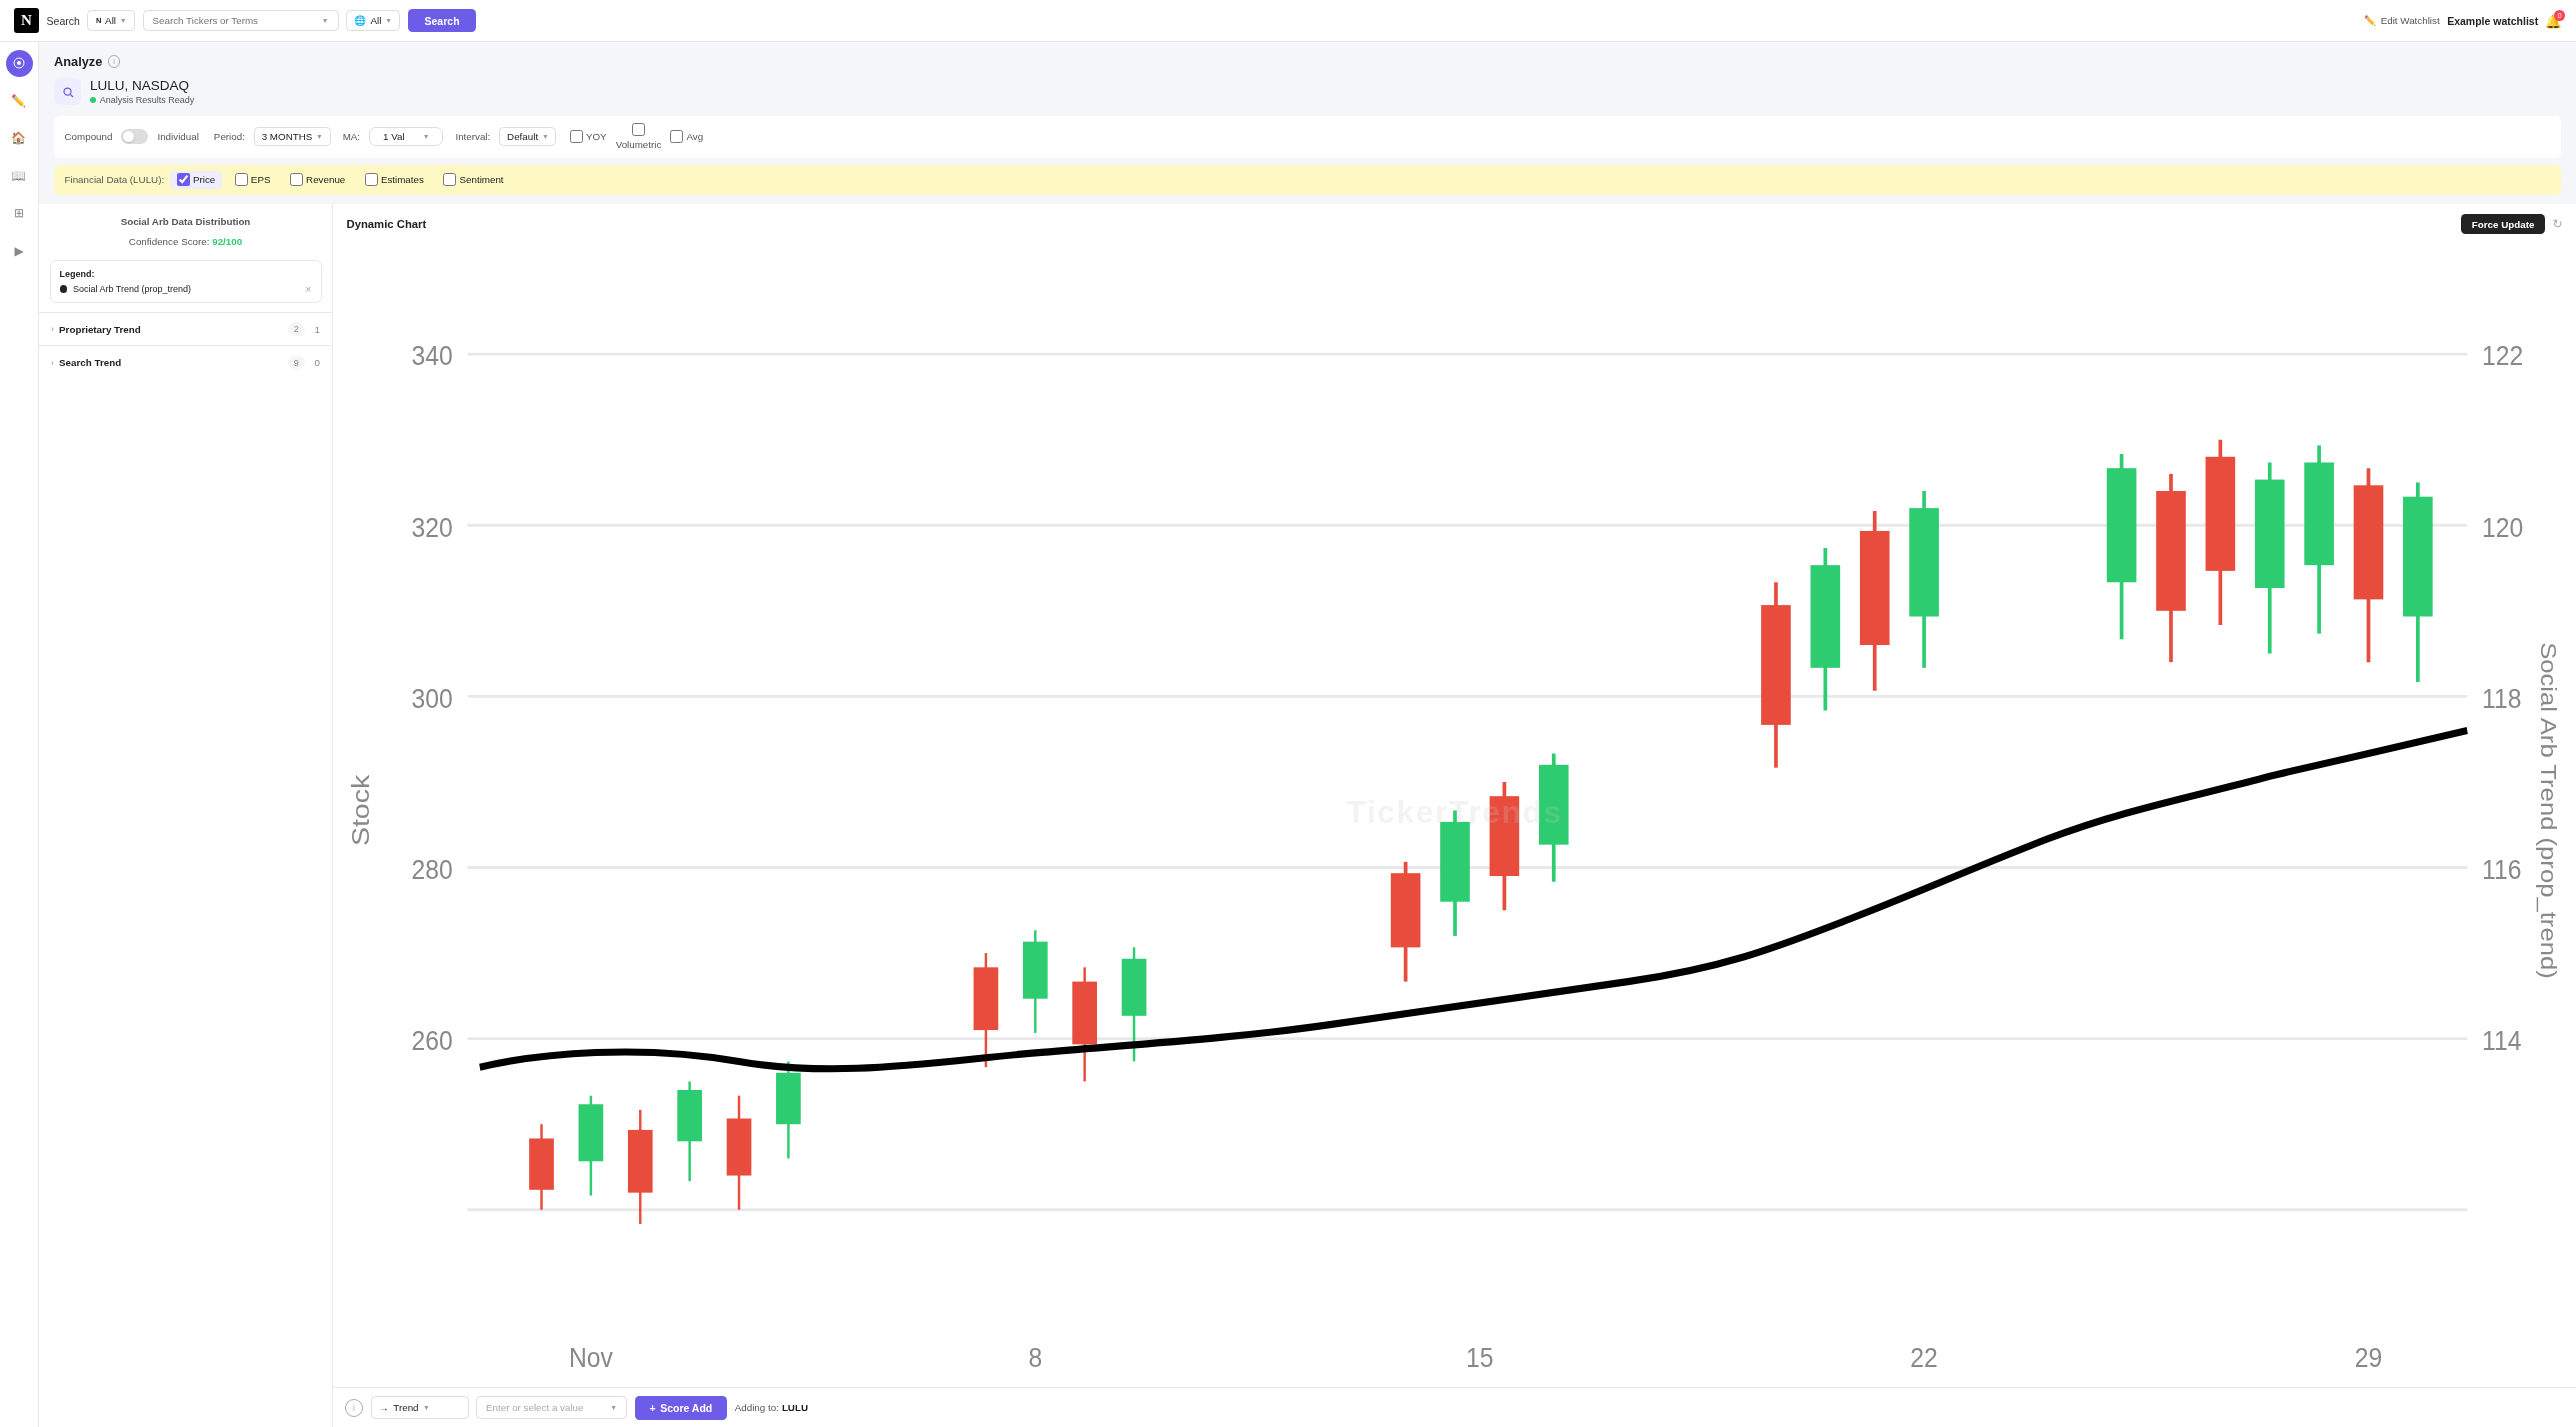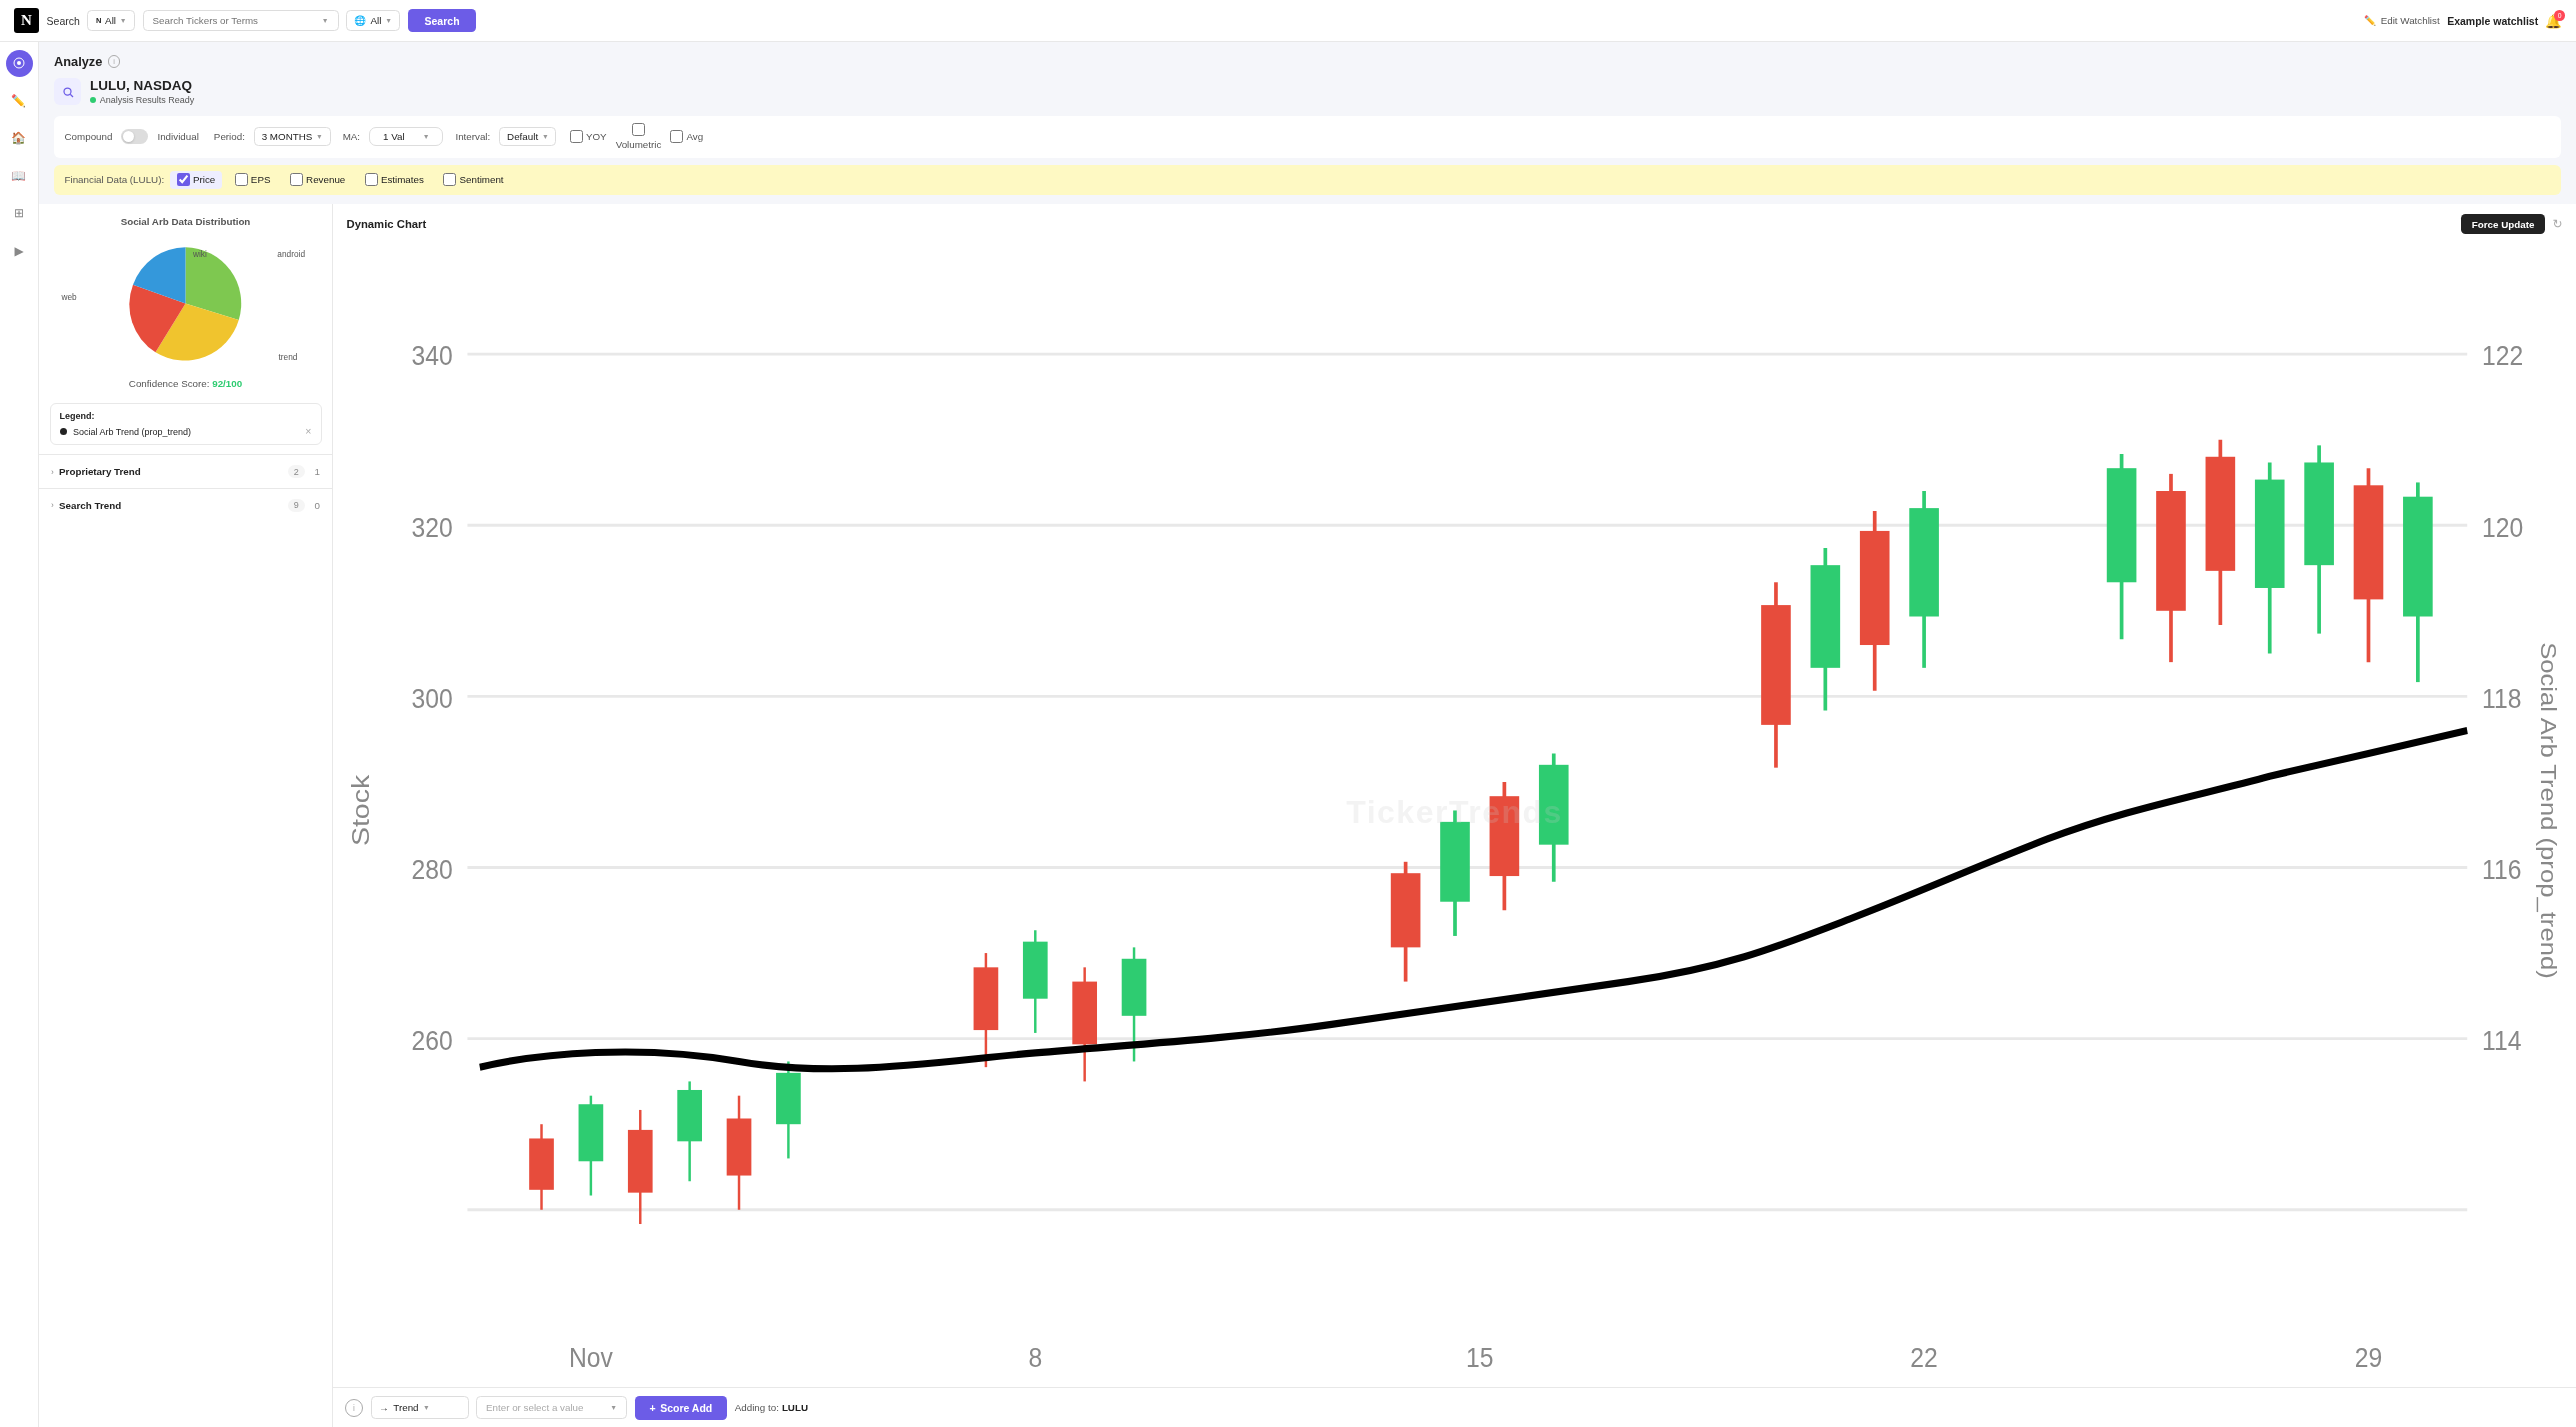--- a/index.html
+++ b/index.html
@@ -69,21 +69,21 @@
         </div>
 
         <div style="display:flex;align-items:flex-start;gap:9px;margin-bottom:10.5px;">
           <div style="width:27px;height:27px;background:#eeeeff;border-radius:6px;display:flex;align-items:center;justify-content:center;flex-shrink:0;">
             <svg width="12" height="12" viewBox="0 0 24 24" fill="none" stroke="#6c5ce7" stroke-width="2.5">
                 <circle cx="11" cy="11" r="7"></circle>
                 <line x1="16.5" y1="16.5" x2="22" y2="22"></line>
               </svg>
           </div>
           <div>
-            <div style="font-size:13.5px;font-weight:700;">LULU, NASDAQ</div>
+            <div style="font-size:13.5px;font-weight:400;">LULU, NASDAQ</div>
             <div style="display:flex;align-items:center;gap:3.8px;margin-top:1.5px;">
               <div style="width:6px;height:6px;border-radius:50%;background:#2ecc71;"></div>
               <span style="font-size:9px;color:#555;">Analysis Results Ready</span>
             </div>
           </div>
         </div>
 
         <div style="display:flex;align-items:center;gap:9px;margin-bottom:7.5px;flex-wrap:wrap;background:#fff;border-radius:6px;padding:7.5px 10.5px;">
           <span style="font-size:9.8px;color:#555;">Compound</span>
           <div style="width:27px;height:14.3px;background:#ddd;border-radius:7.5px;position:relative;cursor:pointer;flex-shrink:0;">
@@ -144,37 +144,20 @@
         </div>
       </div>
 
       <div style="display:flex;flex:1;min-height:0;gap:0;">
 
         <div style="width:294px;flex-shrink:0;background:#fff;border-right:0.8px solid #e8e8e8;overflow-y:auto;display:flex;flex-direction:column;">
 
           <div style="padding:12px 12px 7.5px;">
             <div style="font-size:9.8px;font-weight:600;color:#555;text-align:center;margin-bottom:9px;">Social Arb Data Distribution</div>
 
-            <div style="display:flex;justify-content:center;margin-bottom:7.5px;position:relative;">
-              <svg width="135" height="135" viewBox="0 0 180 180">
-
-                <path d="M90 90 L90 15 A75 75 0 0 1 161 112 Z" fill="#7ec850"></path>
-
-                <path d="M90 90 L161 112 A75 75 0 0 1 50 155 Z" fill="#f0c42e"></path>
-
-                <path d="M90 90 L50 155 A75 75 0 0 1 20 65 Z" fill="#e74c3c"></path>
-
-                <path d="M90 90 L20 65 A75 75 0 0 1 90 15 Z" fill="#3498db"></path>
-              </svg>
-
-              <div style="position:absolute;top:13.5px;left:50%;margin-left:7.5px;font-size:8.3px;color:#555;">wiki</div>
-              <div style="position:absolute;top:13.5px;right:15px;font-size:8.3px;color:#555;">android</div>
-              <div style="position:absolute;top:56px;left:10.5px;font-size:8.3px;color:#555;">web</div>
-              <div style="position:absolute;bottom:9px;right:22.6px;font-size:8.3px;color:#555;">trend</div>
-            </div>
             <div style="text-align:center;font-size:9.8px;color:#555;margin-bottom:6px;">
               <span>Confidence Score:</span>
               <span style="color:#2ecc71;font-weight:700;">92/100</span>
             </div>
           </div>
 
           <div style="margin:0 10.5px 9px;border:0.8px solid #e8e8e8;border-radius:6px;padding:7.5px 9px;">
             <div style="font-size:9px;font-weight:600;margin-bottom:5.3px;">Legend:</div>
             <div style="display:flex;align-items:center;gap:6px;">
               <div style="width:7.5px;height:7.5px;border-radius:50%;background:#222;flex-shrink:0;"></div>

